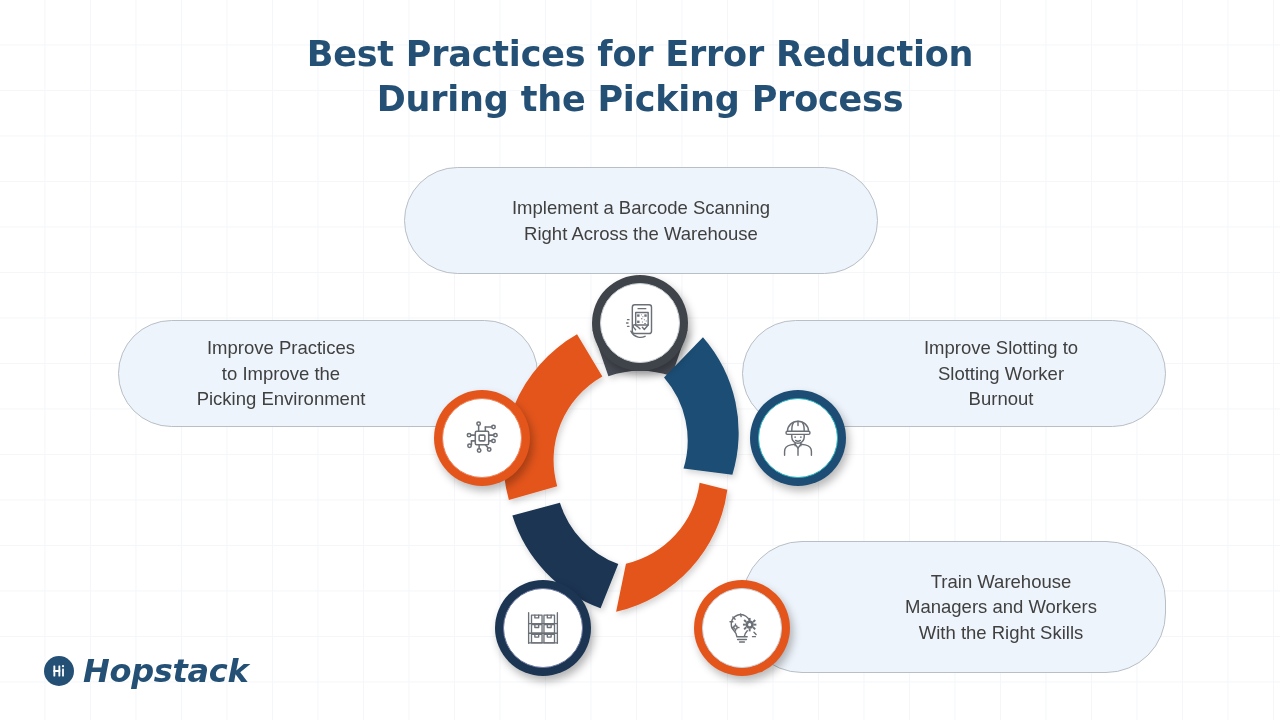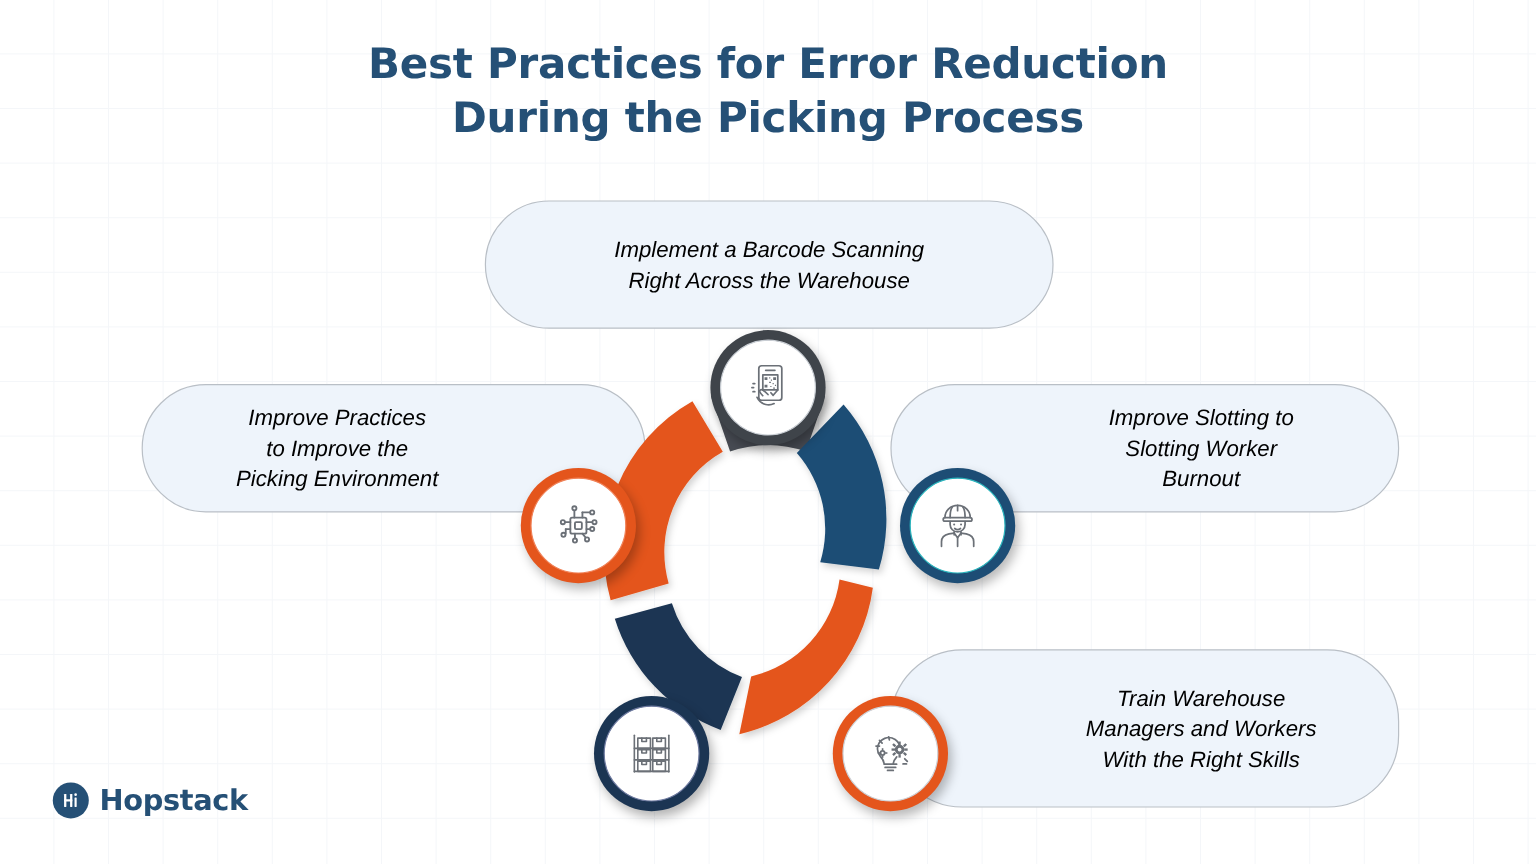--- a/index.html
+++ b/index.html
@@ -46,25 +46,24 @@
   .pill {
     position: absolute;
     background: #eef4fb;
     border: 1.6px solid #b9bfc6;
     border-radius: 60px;
     box-sizing: border-box;
     display: flex;
     align-items: center;
     justify-content: center;
     text-align: center;
-    color: #000000;
+    color: #404040;
     font-size: 18.5px;
     line-height: 25.5px;
     padding: 0 26px;
-    font-style: italic;
   }
   .pill .txt { display: block; width: 100%; }
 
   #pill-top    { left: 404px; top: 167px; width: 474px; height: 107px; }
   #pill-left   { left: 118px; top: 320px; width: 420px; height: 107px; padding-right: 120px; }
   #pill-right  { left: 742px; top: 320px; width: 424px; height: 107px; padding-left: 120px; }
   #pill-bleft  { left: 118px; top: 505px; width: 420px; height: 110px; padding-right: 120px; }
   #pill-bright { left: 742px; top: 505px; width: 424px; height: 132px; padding-left: 120px; margin-top: 36px; }
 
   
@@ -130,22 +129,23 @@
     border-radius: 50%;
     background: #255076;
     display: flex;
     align-items: center;
     justify-content: center;
   }
   #logo .word {
     color: #255076;
     font-family: "DejaVu Sans", sans-serif;
     font-weight: bold;
-    font-size: 24px;
+    font-size: 32px;
     letter-spacing: -0.3px;
+    font-style: italic;
   }
 </style>
 </head>
 <body>
 
 <div id="stage">
 
   <div id="title">
     <span class="tl">Best Practices for Error Reduction</span>
     <span class="tl">During the Picking Process</span>

